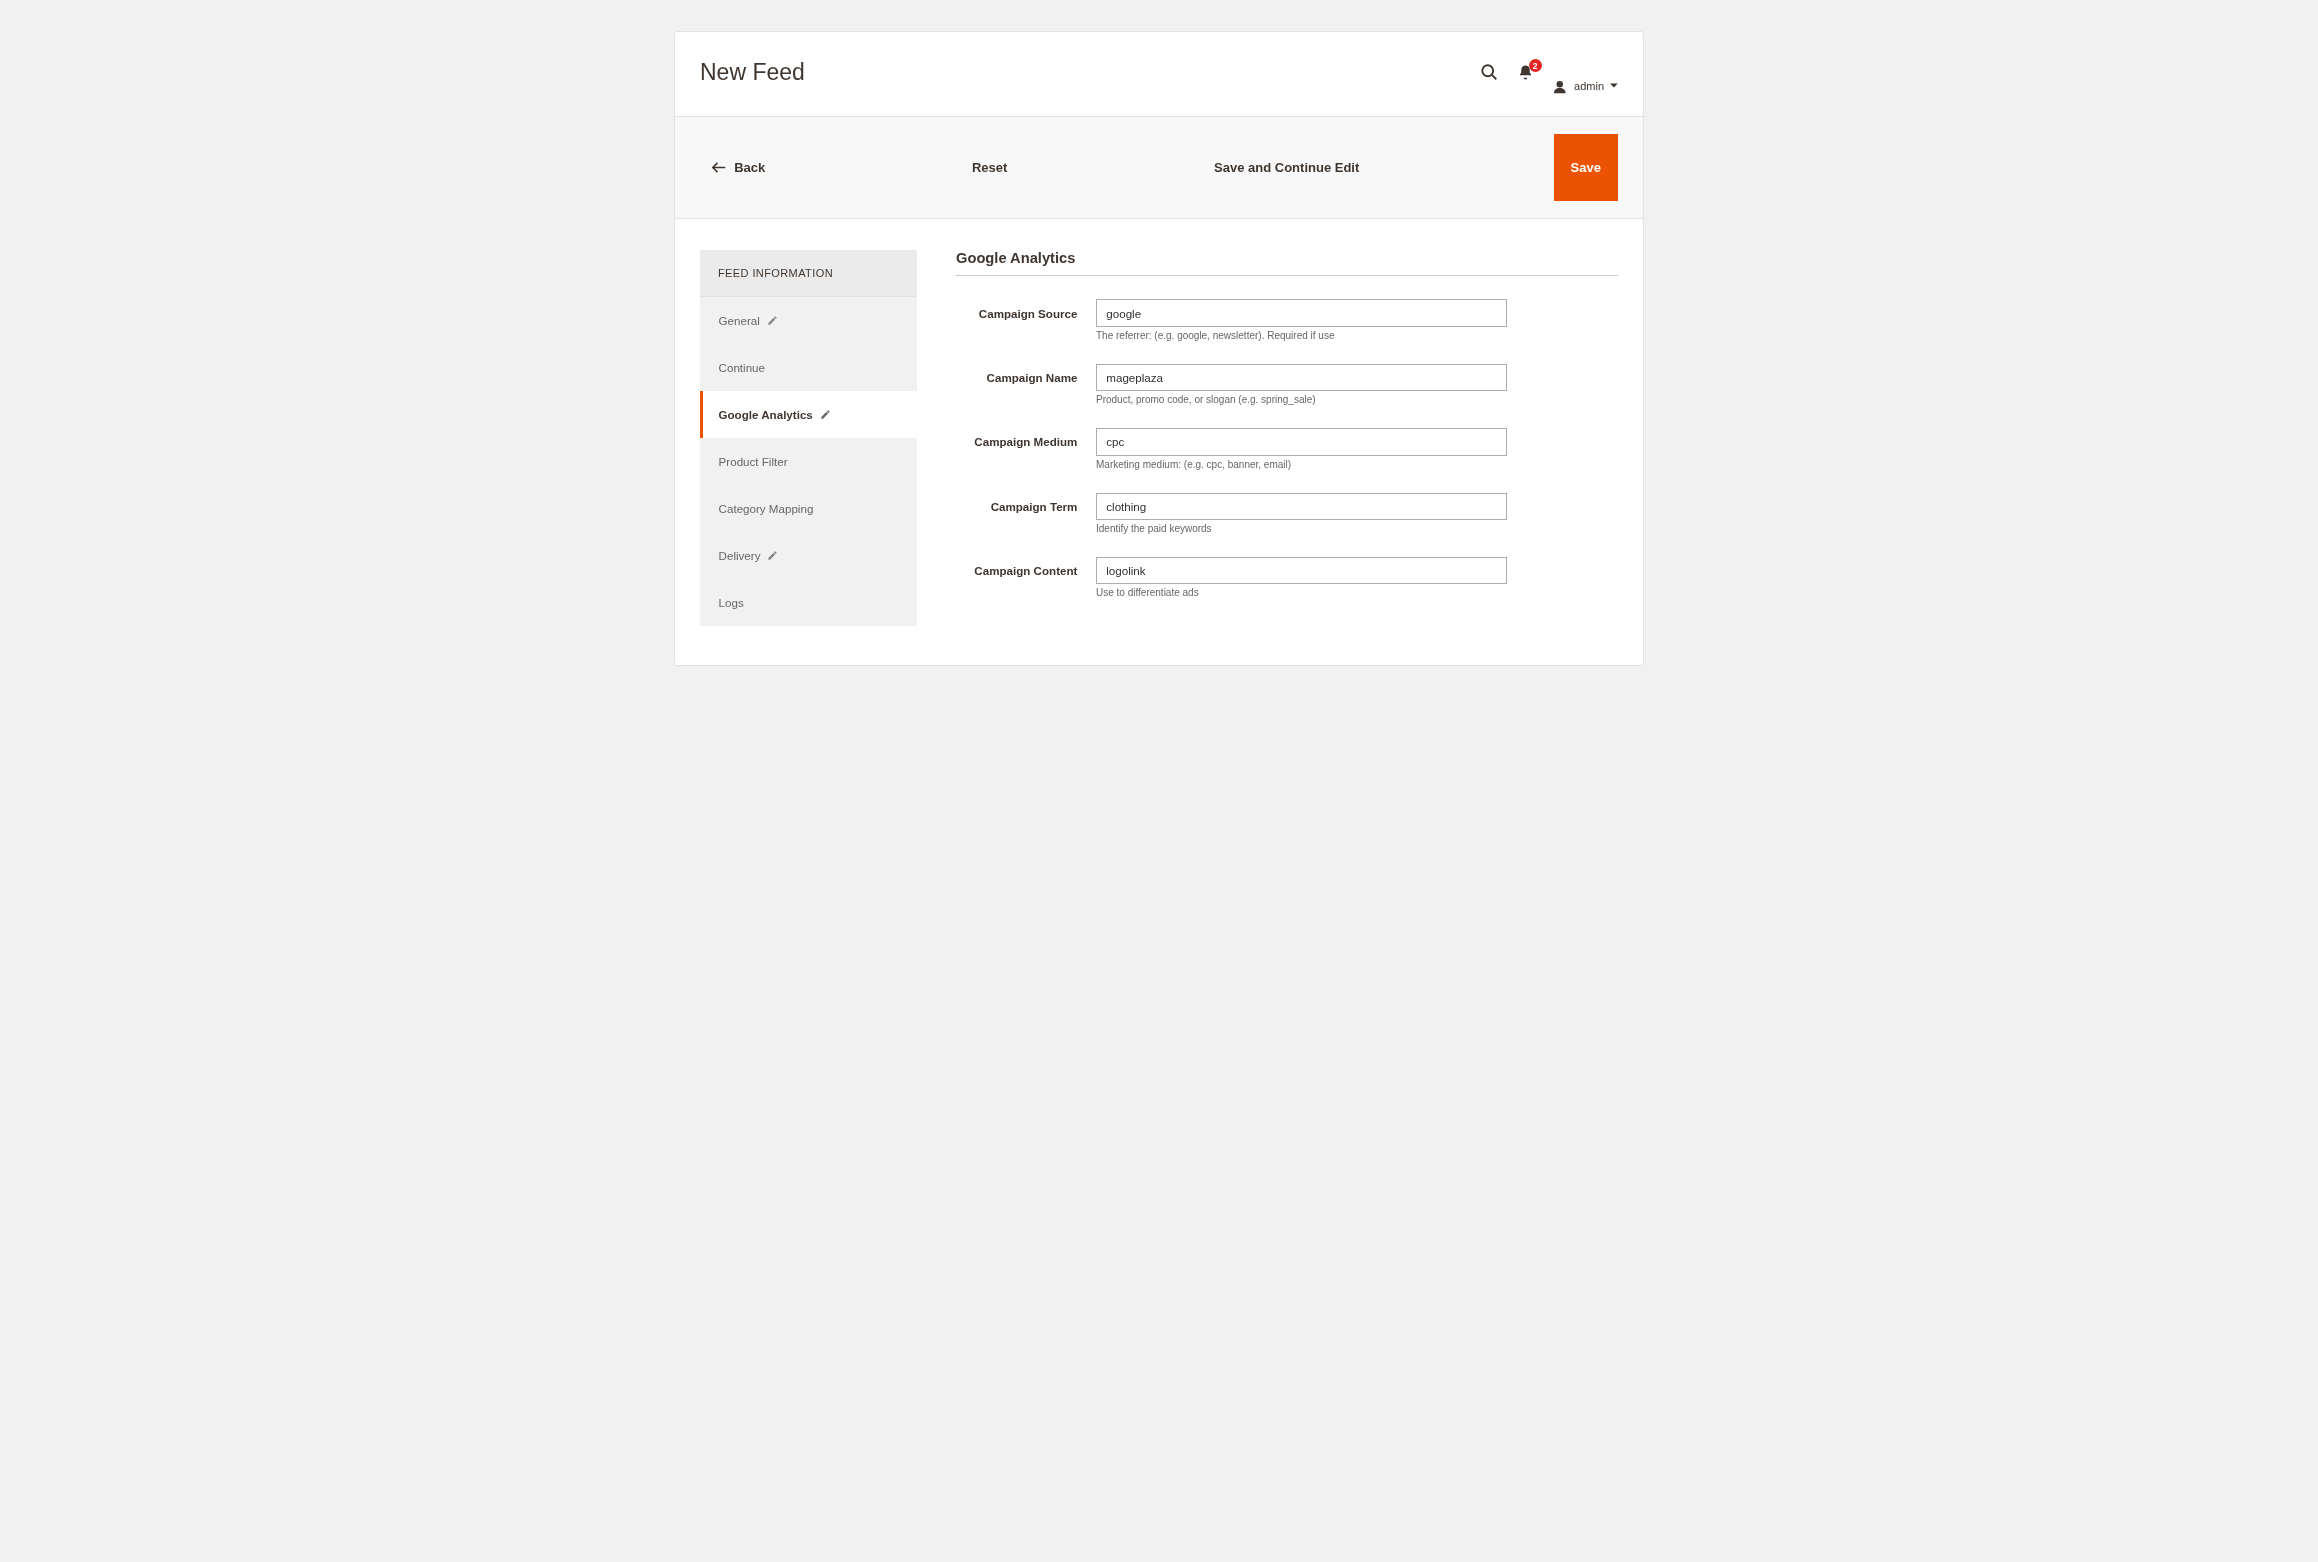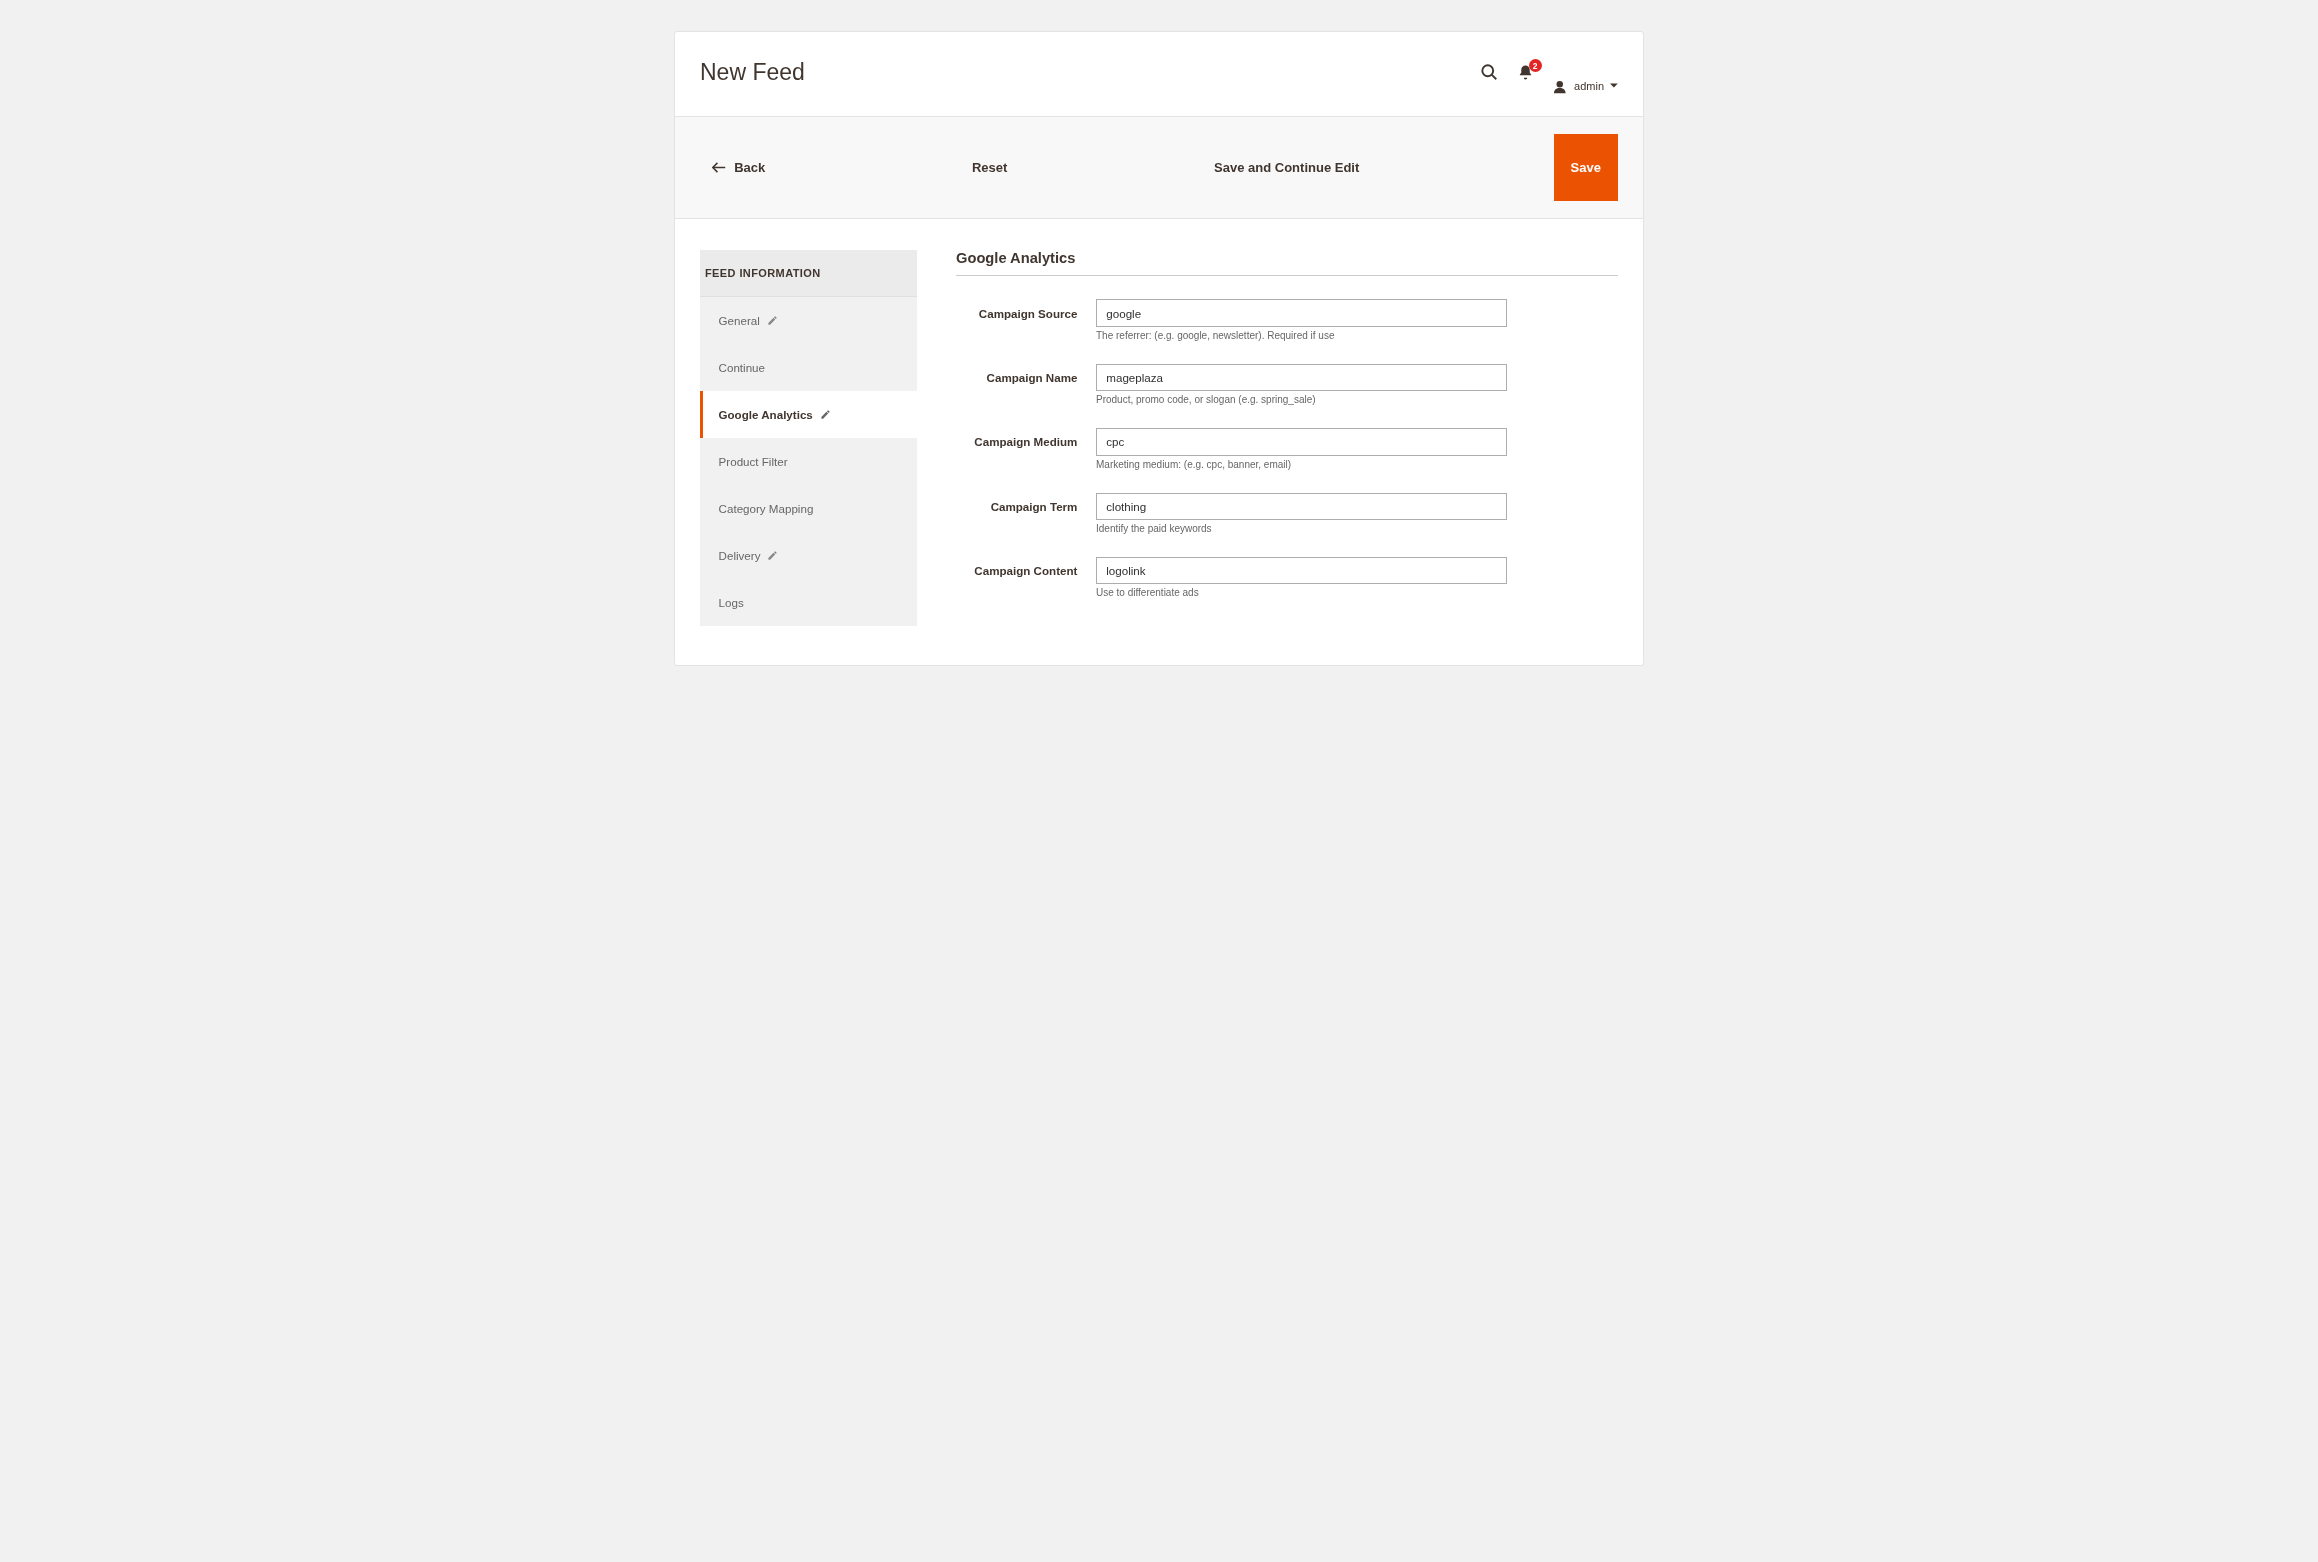--- a/index.html
+++ b/index.html
@@ -92,23 +92,23 @@
   padding: 31px 25px 39px 25px;
   gap: 39px;
 }
 .sidebar {
   width: 217px;
   flex-shrink: 0;
   background: #f1f1f1;
 }
 .sidebar-header {
   background: #ebebeb;
-  padding: 17px 5px;
+  padding: 17px 18px;
   font-size: 11px;
-  font-weight: 700;
+  font-weight: 400;
   color: #41362f;
   letter-spacing: 0.4px;
   border-bottom: 0.8px solid #e0e0e0;
 }
 .sidebar-item {
   padding: 17px 18.6px;
   font-size: 11.6px;
   color: #666;
   cursor: pointer;
   display: flex;

